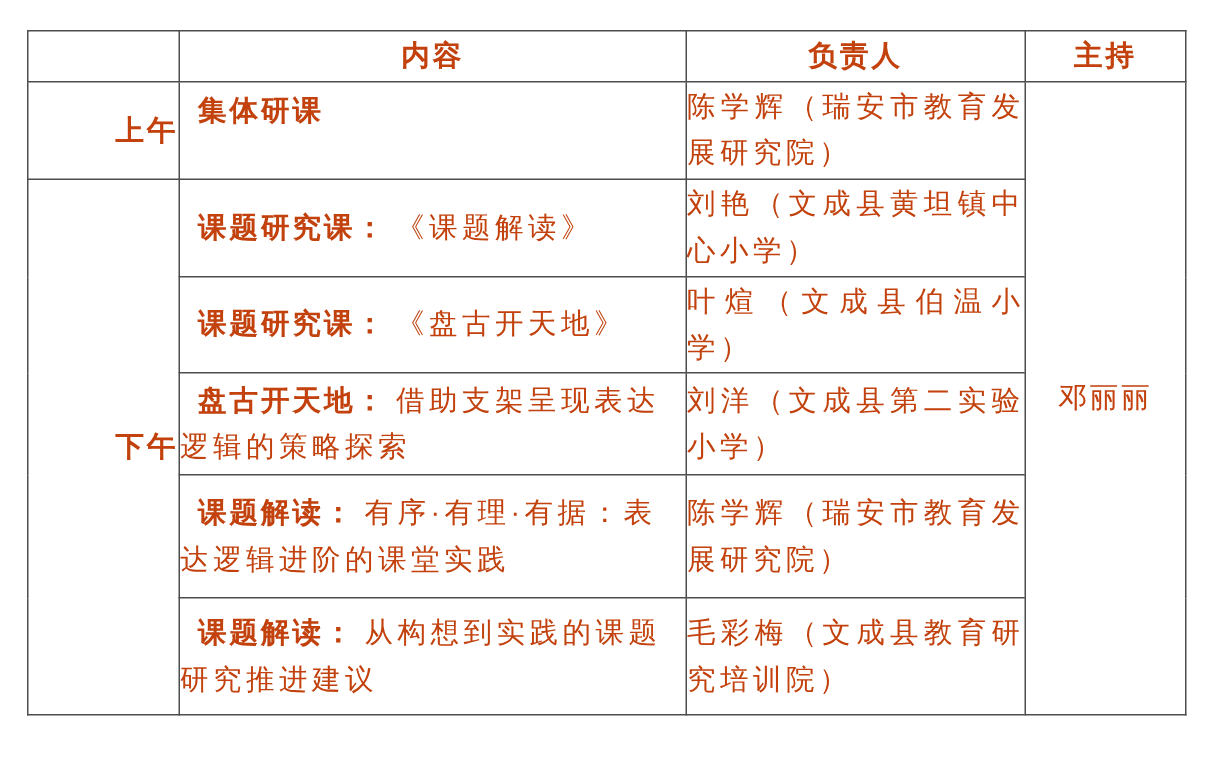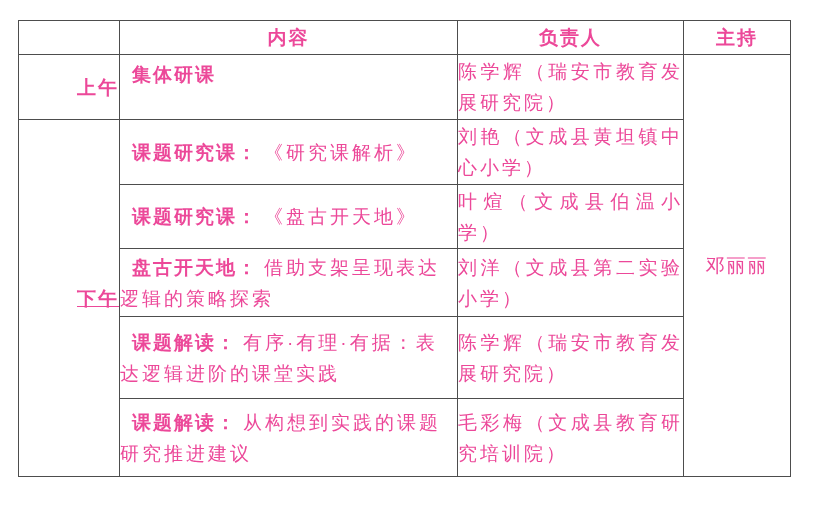--- a/index.html
+++ b/index.html
@@ -6,21 +6,21 @@
     margin: 0;
     padding: 0;
     background: #ffffff;
   }
   .page {
     position: relative;
     width: 817px;
     height: 505px;
     background: #ffffff;
     font-family: "Liberation Sans", sans-serif;
-    color: #ec4899;
+    color: #c2410c;
     overflow: hidden;
   }
   table.schedule {
     position: absolute;
     left: 18px;
     top: 20px;
     width: 772px;
     border-collapse: collapse;
     table-layout: fixed;
   }
@@ -67,21 +67,20 @@
     text-align: center;
     letter-spacing: 2px;
   }
   .session-title {
     font-weight: 700;
     letter-spacing: 2px;
     margin-right: 6px;
     margin-left: 12px;
   }
   .pm-label {
-    text-decoration: underline;
   }
   .host-name {
   }
 </style>
 </head>
 <body>
 
 <div class="page">
   <table class="schedule">
     <colgroup>
@@ -107,21 +106,21 @@
         <td class="host" rowspan="6">
           <div class="host-name">邓丽丽</div>
         </td>
       </tr>
 
       <tr style="height:65px">
         <td class="time" rowspan="5">
           <div class="pm-label">下午</div>
         </td>
         <td class="content">
-          <span class="session-title">课题研究课：</span><span class="session-detail">《研究课解析》</span>
+          <span class="session-title">课题研究课：</span><span class="session-detail">《课题解读》</span>
         </td>
         <td class="person">刘艳（文成县黄坦镇中心小学）</td>
       </tr>
 
       <tr style="height:64px">
         <td class="content">
           <span class="session-title">课题研究课：</span><span class="session-detail">《盘古开天地》</span>
         </td>
         <td class="person">叶煊（文成县伯温小学）</td>
       </tr>

